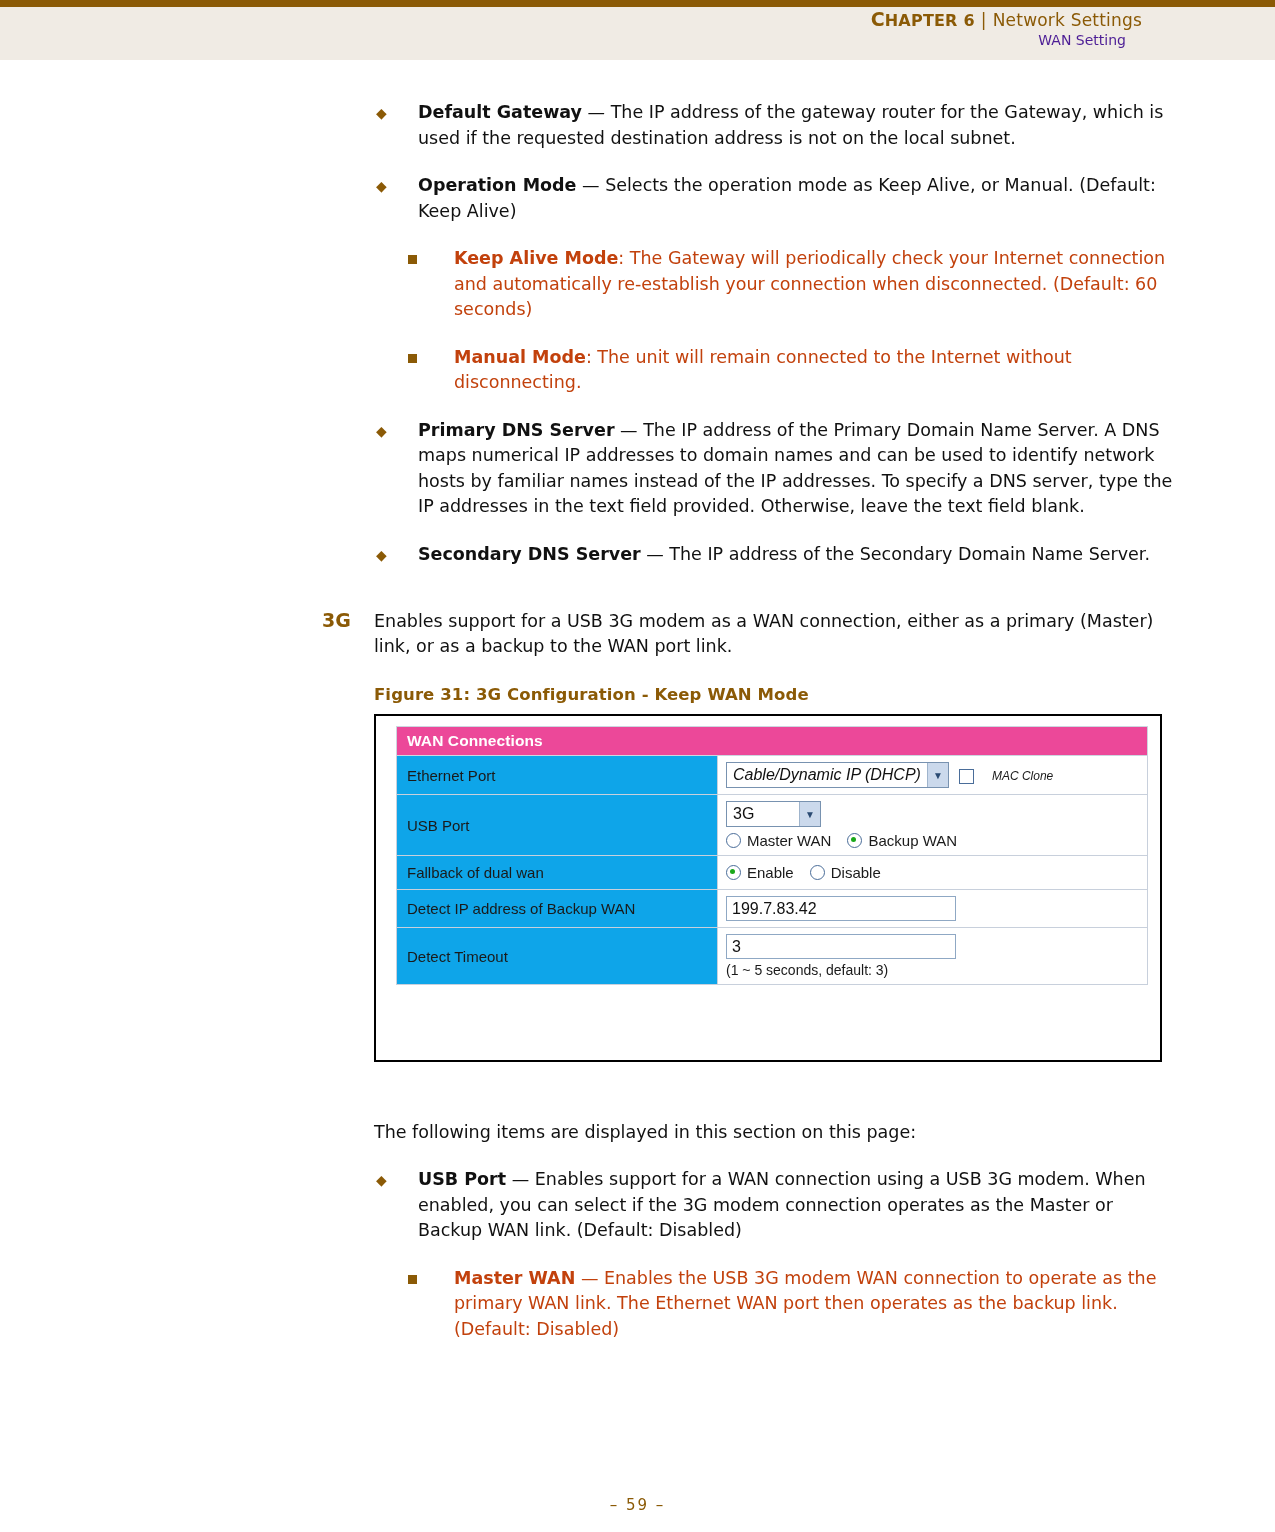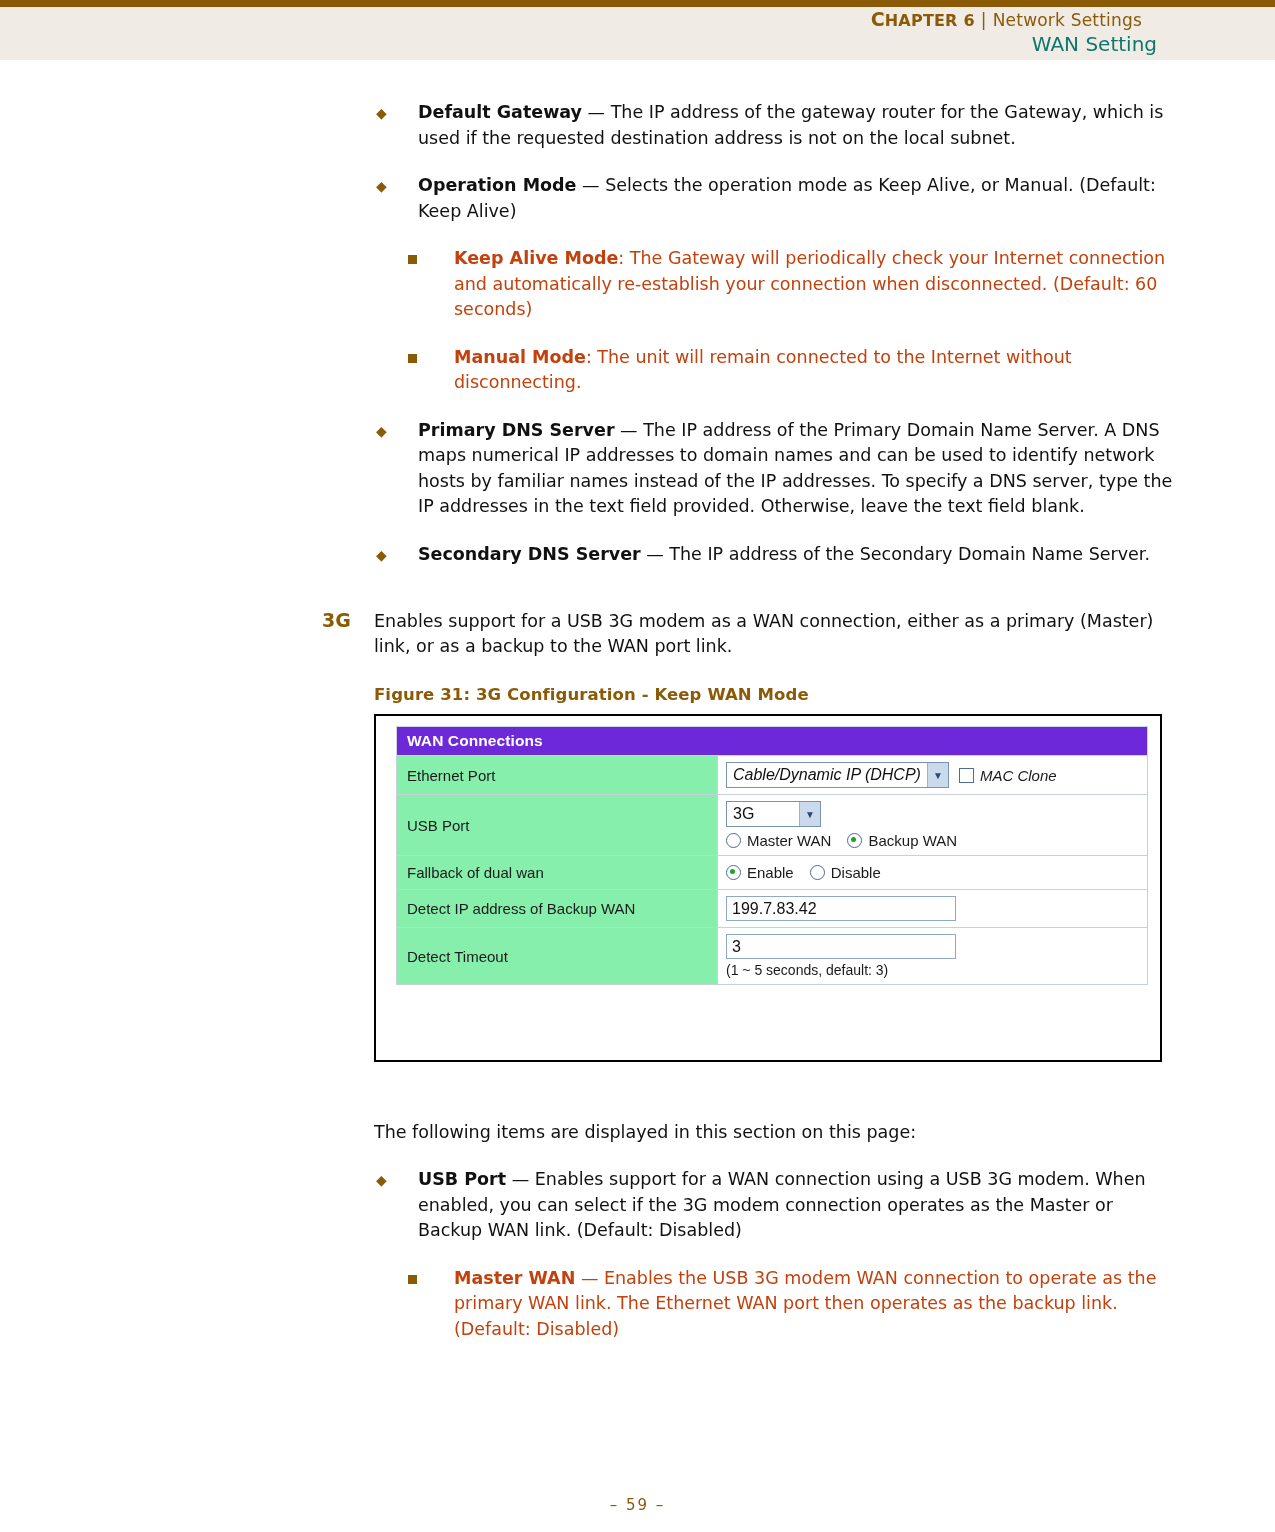--- a/index.html
+++ b/index.html
@@ -51,23 +51,23 @@
     font-weight: normal;
     padding: 0 6px;
   }
   .hdr-section {
     color: #8B5A06;
     text-align: right;
   }
   .header-line2 {
     position: absolute;
     top: 32px;
-    right: 118px;
-    font-size: 20px;
-    color: #0f766e;
+    right: 149px;
+    font-size: 14px;
+    color: #4c1d95;
     white-space: nowrap;
   }
 
   
   .content {
     position: absolute;
     top: 100px;
     left: 374px;
     width: 800px;
   }
@@ -151,34 +151,34 @@
     overflow: hidden;
   }
   .ui-table {
     width: 100%;
     border-collapse: collapse;
     font-family: "Liberation Sans", sans-serif;
     font-size: 15px;
     color: #1a1a1a;
   }
   .ui-section-head td {
-    background: #6d28d9;
+    background: #ec4899;
     color: #ffffff;
     font-weight: bold;
     font-size: 15.5px;
     padding: 5px 10px;
     border: 1px solid #cdd5df;
     letter-spacing: 0.1px;
   }
   .ui-row > td {
     border: 1px solid #c8d0dc;
     vertical-align: middle;
   }
   .ui-label {
-    background: #86efac;
+    background: #0ea5e9;
     width: 300px;
     padding: 8px 10px;
     font-size: 15px;
     color: #1a1a1a;
   }
   .ui-value {
     background: #ffffff;
     padding: 6px 8px;
   }
   .ui-value-row {
@@ -223,23 +223,23 @@
   
   .chk {
     display: inline-block;
     width: 13px;
     height: 13px;
     border: 1px solid #4a6d99;
     background: #ffffff;
     vertical-align: middle;
   }
   .chk-label {
-    font-size: 15px;
+    font-size: 12px;
     vertical-align: middle;
-    margin-left: 6px;
+    margin-left: 18px;
   }
 
   
   .radio-group {
     display: flex;
     align-items: center;
     gap: 6px;
     font-size: 15px;
     margin-top: 5px;
   }

